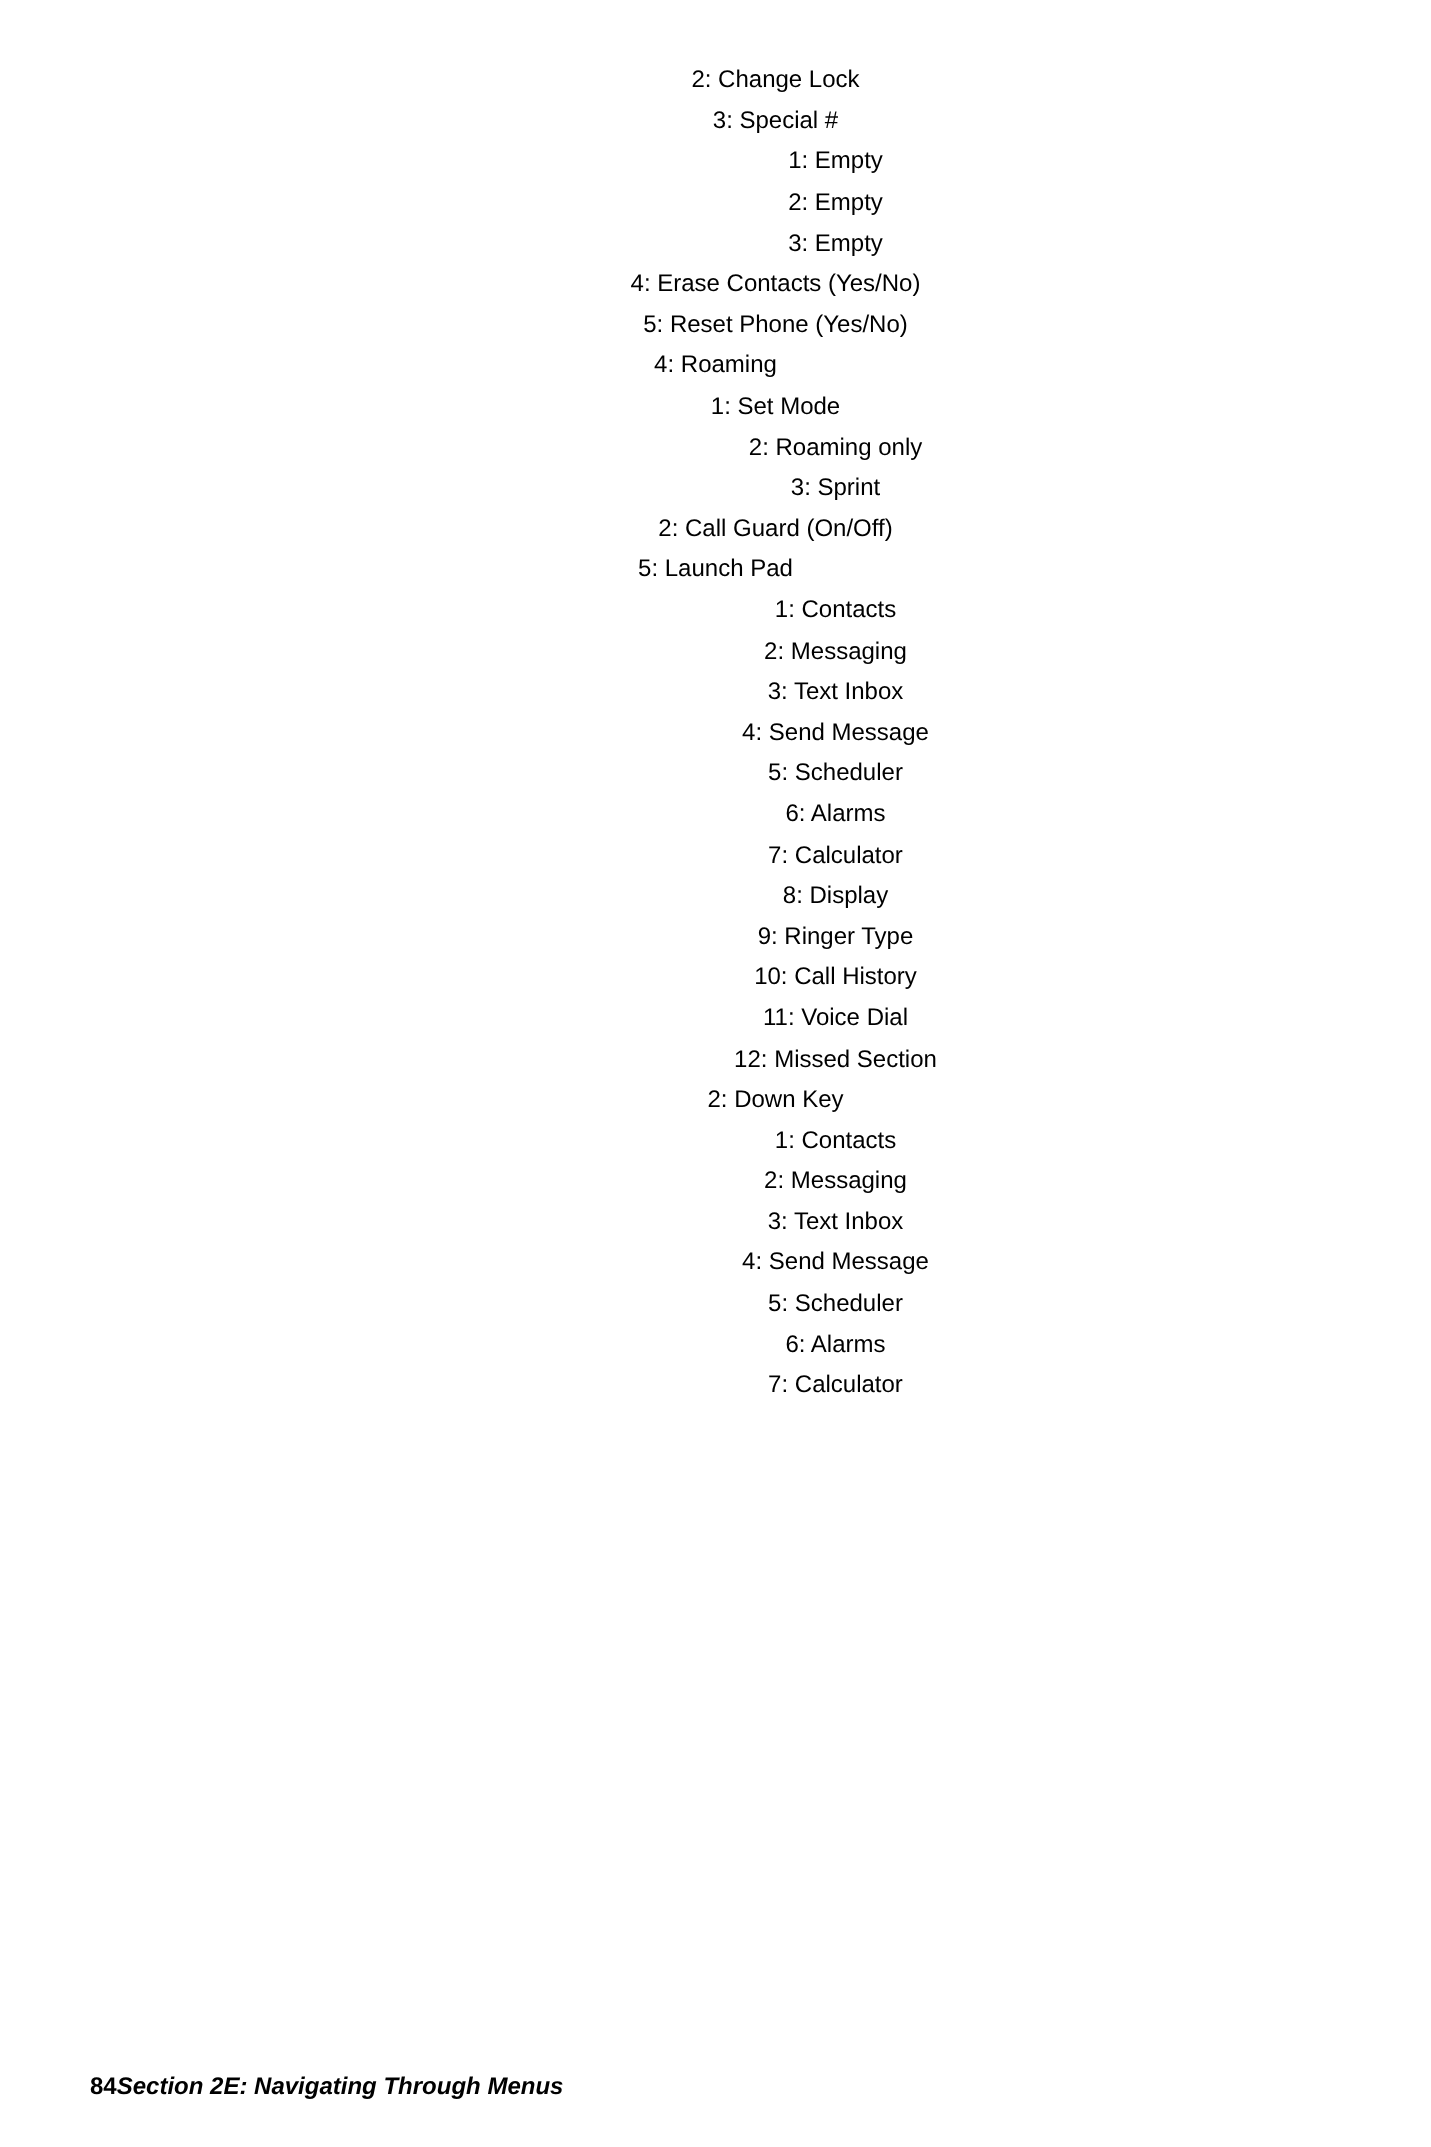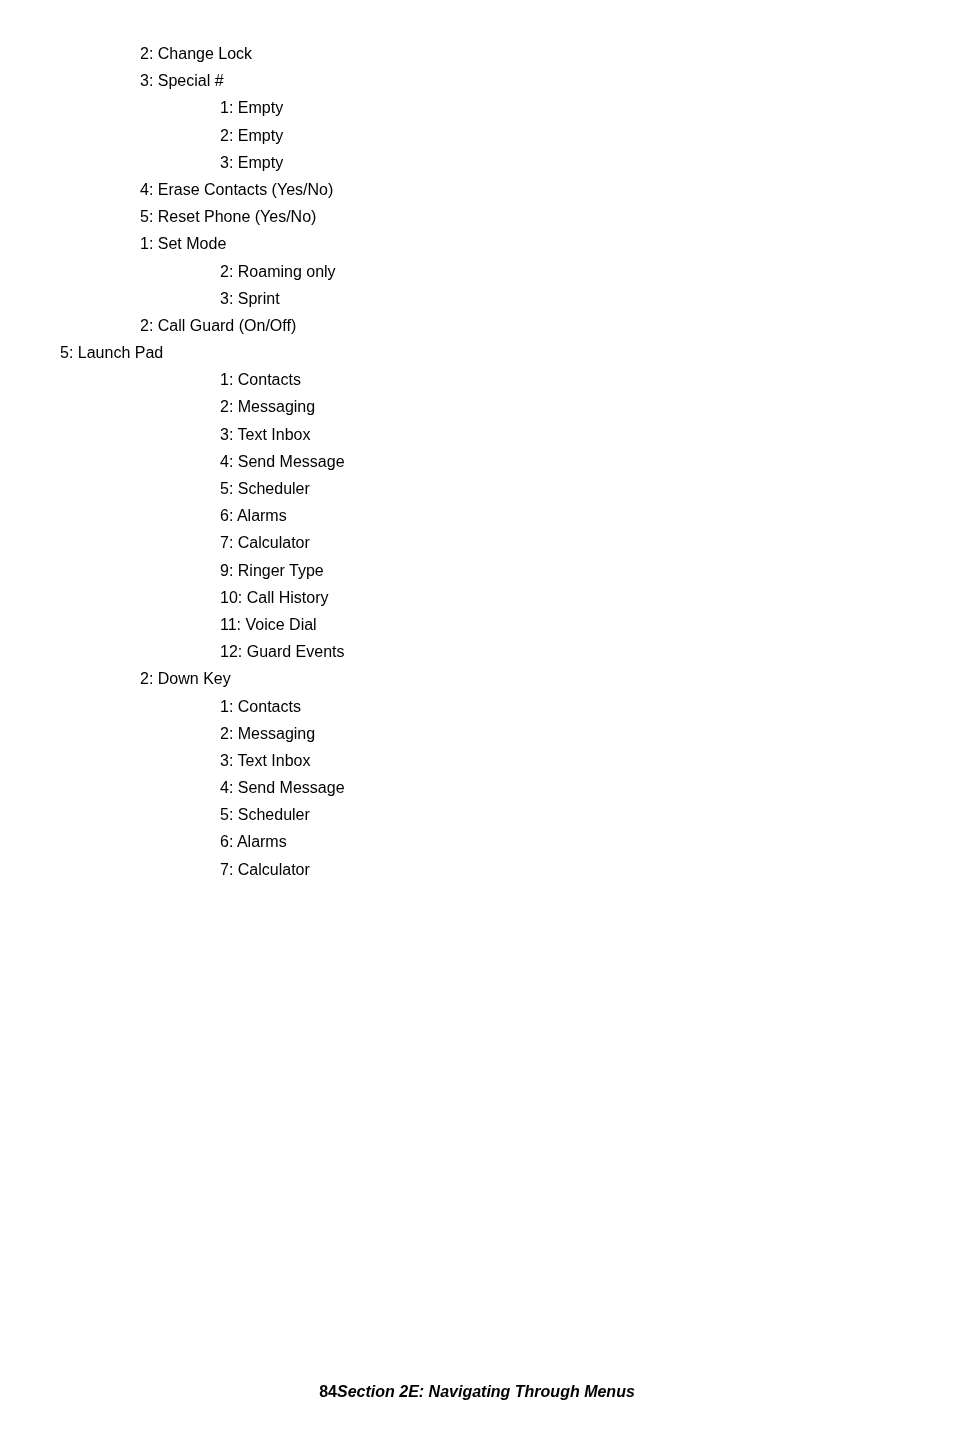--- a/index.html
+++ b/index.html
@@ -24,37 +24,38 @@
 
     .menu-list {
       list-style: none;
       padding: 0;
       margin: 0;
     }
 
     .menu-item {
       line-height: 1.7;
       font-size: 16px;
+      text-align: center;
     }
 
     .level-1 {
       padding-left: 80px;
     }
 
     .level-2 {
       padding-left: 160px;
     }
 
     .page-footer {
       position: absolute;
       bottom: 30px;
       left: 0;
       right: 0;
       display: flex;
-      justify-content: center;
+      justify-content: flex-start;
       align-items: center;
       padding: 0 60px;
       font-size: 16px;
     }
 
     .page-number {
       font-weight: bold;
       font-size: 16px;
     }
 
@@ -69,36 +70,38 @@
 
 <div class="page-content">
   <ul class="menu-list">
   <li class="menu-item level-1">2: Change Lock</li>
       <li class="menu-item level-1">3: Special #</li>
       <li class="menu-item level-2">1: Empty</li>
       <li class="menu-item level-2">2: Empty</li>
       <li class="menu-item level-2">3: Empty</li>
       <li class="menu-item level-1">4: Erase Contacts (Yes/No)</li>
       <li class="menu-item level-1">5: Reset Phone (Yes/No)</li>
+      <li class="menu-item">4: Roaming</li>
       <li class="menu-item level-1">1: Set Mode</li>
       <li class="menu-item level-2">2: Roaming only</li>
       <li class="menu-item level-2">3: Sprint</li>
       <li class="menu-item level-1">2: Call Guard (On/Off)</li>
       <li class="menu-item">5: Launch Pad</li>
       <li class="menu-item level-2">1: Contacts</li>
       <li class="menu-item level-2">2: Messaging</li>
       <li class="menu-item level-2">3: Text Inbox</li>
       <li class="menu-item level-2">4: Send Message</li>
       <li class="menu-item level-2">5: Scheduler</li>
       <li class="menu-item level-2">6: Alarms</li>
       <li class="menu-item level-2">7: Calculator</li>
+      <li class="menu-item level-2">8: Display</li>
       <li class="menu-item level-2">9: Ringer Type</li>
       <li class="menu-item level-2">10: Call History</li>
       <li class="menu-item level-2">11: Voice Dial</li>
-      <li class="menu-item level-2">12: Guard Events</li>
+      <li class="menu-item level-2">12: Missed Section</li>
       <li class="menu-item level-1">2: Down Key</li>
       <li class="menu-item level-2">1: Contacts</li>
       <li class="menu-item level-2">2: Messaging</li>
       <li class="menu-item level-2">3: Text Inbox</li>
       <li class="menu-item level-2">4: Send Message</li>
       <li class="menu-item level-2">5: Scheduler</li>
       <li class="menu-item level-2">6: Alarms</li>
       <li class="menu-item level-2">7: Calculator</li>
     </ul>
 </div>

